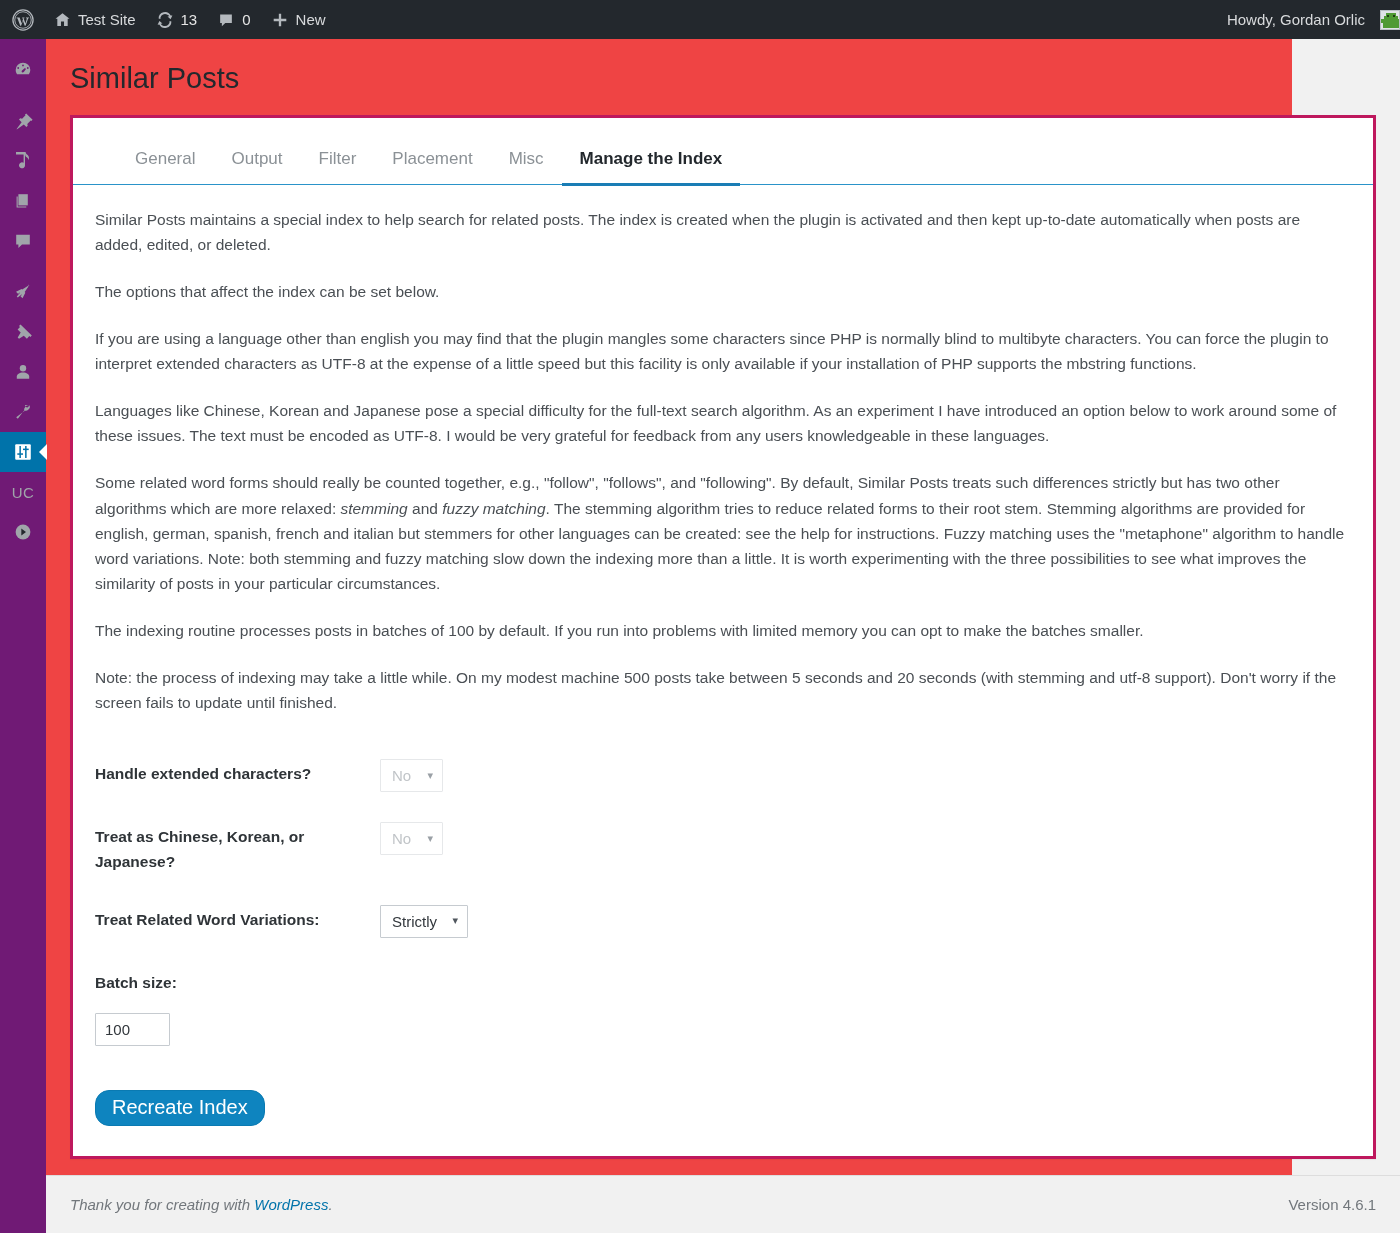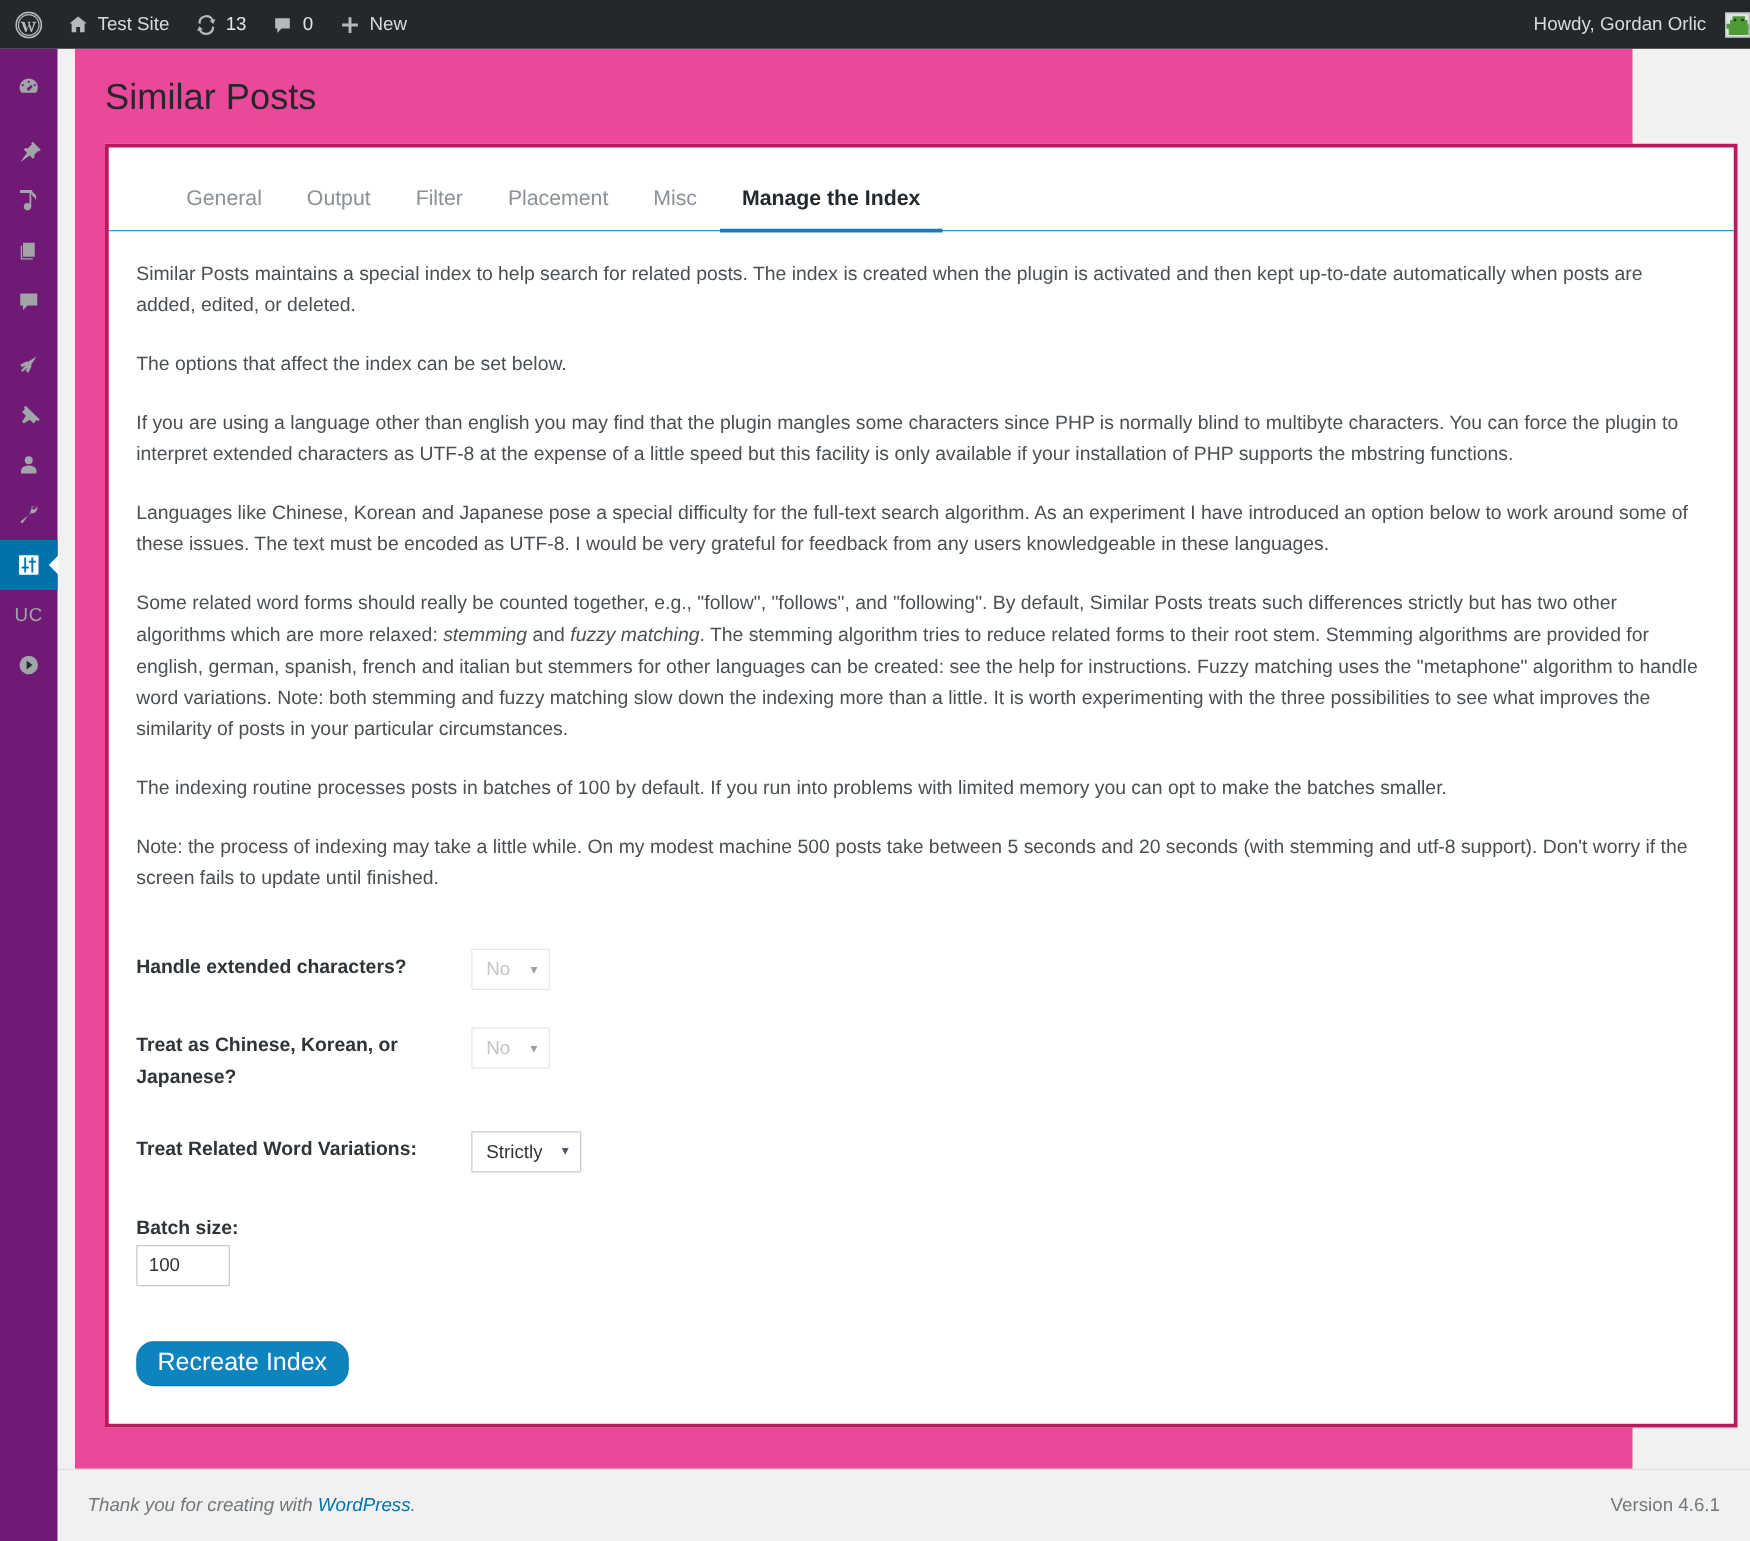--- a/index.html
+++ b/index.html
@@ -66,23 +66,23 @@
   }
   .menu-sep { height: 11px; }
   .menu-text {
     width: 46px; height: 40px;
     display: flex; align-items: center; justify-content: center;
     color: #a0a5aa; font-size: 15px; letter-spacing: .5px; cursor: pointer;
   }
 
   
   #wpcontent {
-    position: absolute; top: 39px; left: 60px;
+    position: absolute; top: 39px; left: 46px;
     width: 1246px; height: 1194px;
-    background: #ec4899;
+    background: #ef4444;
   }
   #wpbody { padding: 0 24px 0 24px; }
 
   h1.page-title {
     margin: 0; padding: 21px 0 17px 0;
     font-size: 29px; font-weight: 400; line-height: 1.3;
     color: #23282d;
   }
 
   
@@ -123,20 +123,21 @@
     max-width: 1262px;
   }
   p.copy:last-of-type { margin-bottom: 0; }
   p.copy em { font-style: italic; }
 
   
   .form-area { margin-top: 44px; }
   .form-row {
     display: flex; align-items: flex-start;
     margin-bottom: 30px;
+    gap: 17px;
   }
   .form-row:last-child { margin-bottom: 0; }
   .form-label {
     width: 268px;
     font-size: 15.5px; font-weight: bold; color: #2f3438;
     line-height: 1.6; padding-top: 3px;
   }
   .ctl { display: flex; align-items: center; }
 
   select.wp-select {

